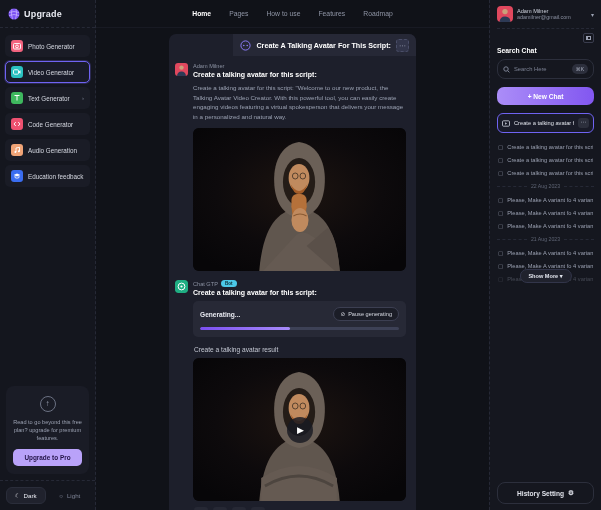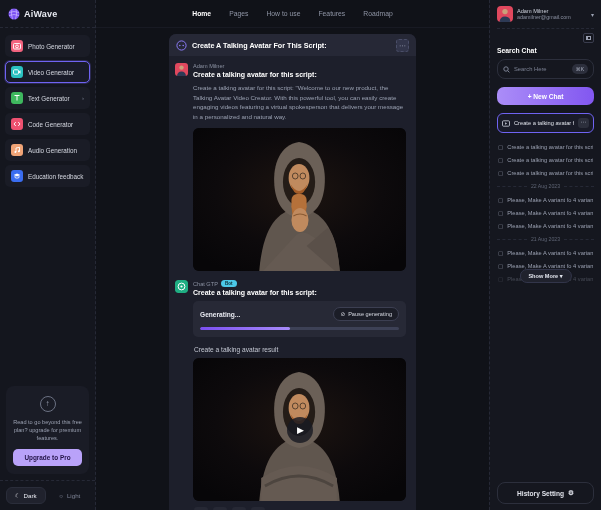--- a/index.html
+++ b/index.html
@@ -45,21 +45,21 @@
     font-size:6.2px; padding:4px 0; border-radius:6px; cursor:pointer; color:#7c8294;
     background:transparent; border:1px solid transparent; font-family:inherit; }
   .theme-btn.active { background:#20222d; color:#e8eaf1; border-color:#2a2d3a; }
   
   .center { flex:1; display:flex; flex-direction:column; background:#101218; min-width:0; }
   .topnav { height:28px; display:flex; align-items:center; justify-content:center; gap:18px;
     border-bottom:1px solid #181a23; }
   .topnav a { font-size:6.8px; color:#8f95a5; text-decoration:none; cursor:pointer; }
   .topnav a.active { color:#ffffff; font-weight:bold; }
   .panel { width:247px; margin:6px auto 0 auto; background:#1d1f2b; border-radius:7px 7px 0 0;
-    flex:1; display:flex; flex-direction:column; overflow:hidden; }
+    flex:1; display:flex; flex-direction:column; overflow:hidden;align-items:flex-end; }
   .panel-header { height:22px; background:#262836; display:flex; align-items:center; gap:5px;
     padding:0 7px; flex-shrink:0; }
   .panel-header .ph-title { font-size:7.2px; font-weight:bold; color:#fff; flex:1;
     white-space:nowrap; overflow:hidden; }
   .more-btn { width:13px; height:13px; background:#32354a; border:1px dashed #4a4e68; border-radius:3px;
     color:#aeb3c6; font-size:7px; line-height:11px; text-align:center; cursor:pointer; }
   .panel-body { padding:7px 10px 0 6px; overflow:hidden; }
   .msg { display:flex; gap:5px; margin-bottom:9px; }
   .msg-avatar { width:13px; height:13px; border-radius:3px; overflow:hidden; flex-shrink:0; }
   .msg-content { flex:1; min-width:0; }
@@ -140,21 +140,21 @@
 <body>
 
 <aside class="left-sidebar">
   <div class="logo-row">
     <span>
       <svg width="12" height="12" viewBox="0 0 12 12">
           <circle cx="6" cy="6" r="5.5" fill="#7b52f4"></circle>
           <path d="M1 4.5 Q6 2.5 11 4.5 M1 7.5 Q6 5.5 11 7.5 M4 .8 Q2.5 6 4.5 11.2 M8 .8 Q9.5 6 7.5 11.2" stroke="#cdb9ff" stroke-width=".7" fill="none"></path>
         </svg>
     </span>
-    <span class="brand-txt">AiWave</span>
+    <span class="brand-txt">Upgrade</span>
   </div>
   <nav class="side-nav">
     <div class="nav-item">
       <span class="tile" style="background:#f2637e">
         <svg width="8" height="8" viewBox="0 0 8 8">
             <rect x=".5" y="1.5" width="7" height="5.5" rx="1" fill="none" stroke="#fff" stroke-width=".9"></rect>
             <circle cx="4" cy="4.4" r="1.4" fill="none" stroke="#fff" stroke-width=".9"></circle>
           </svg>
       </span>
       <span class="lbl">Photo Generator</span>

